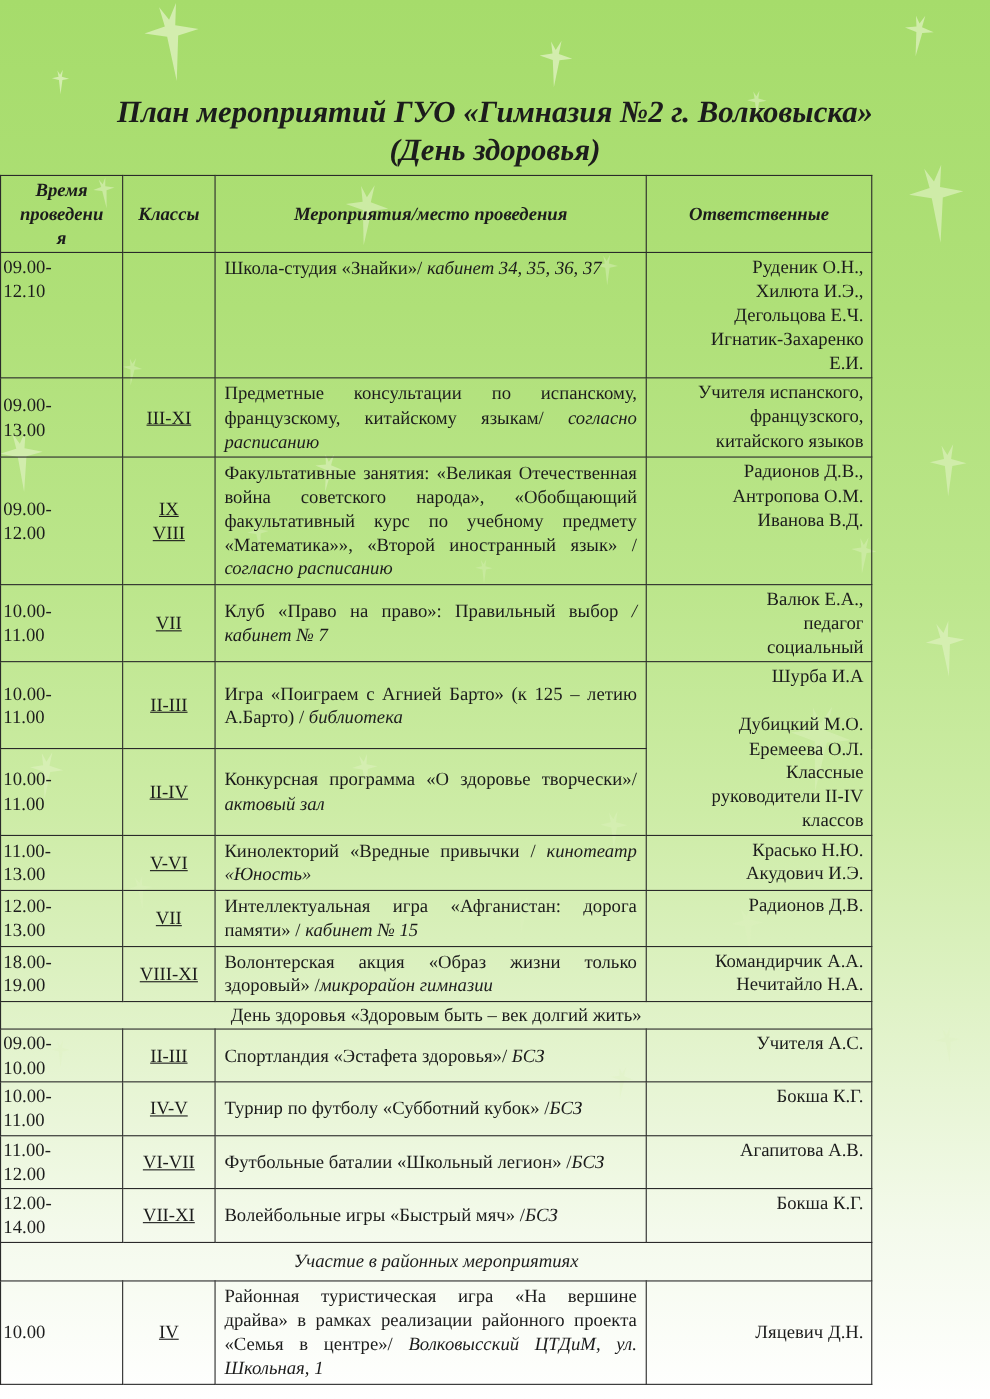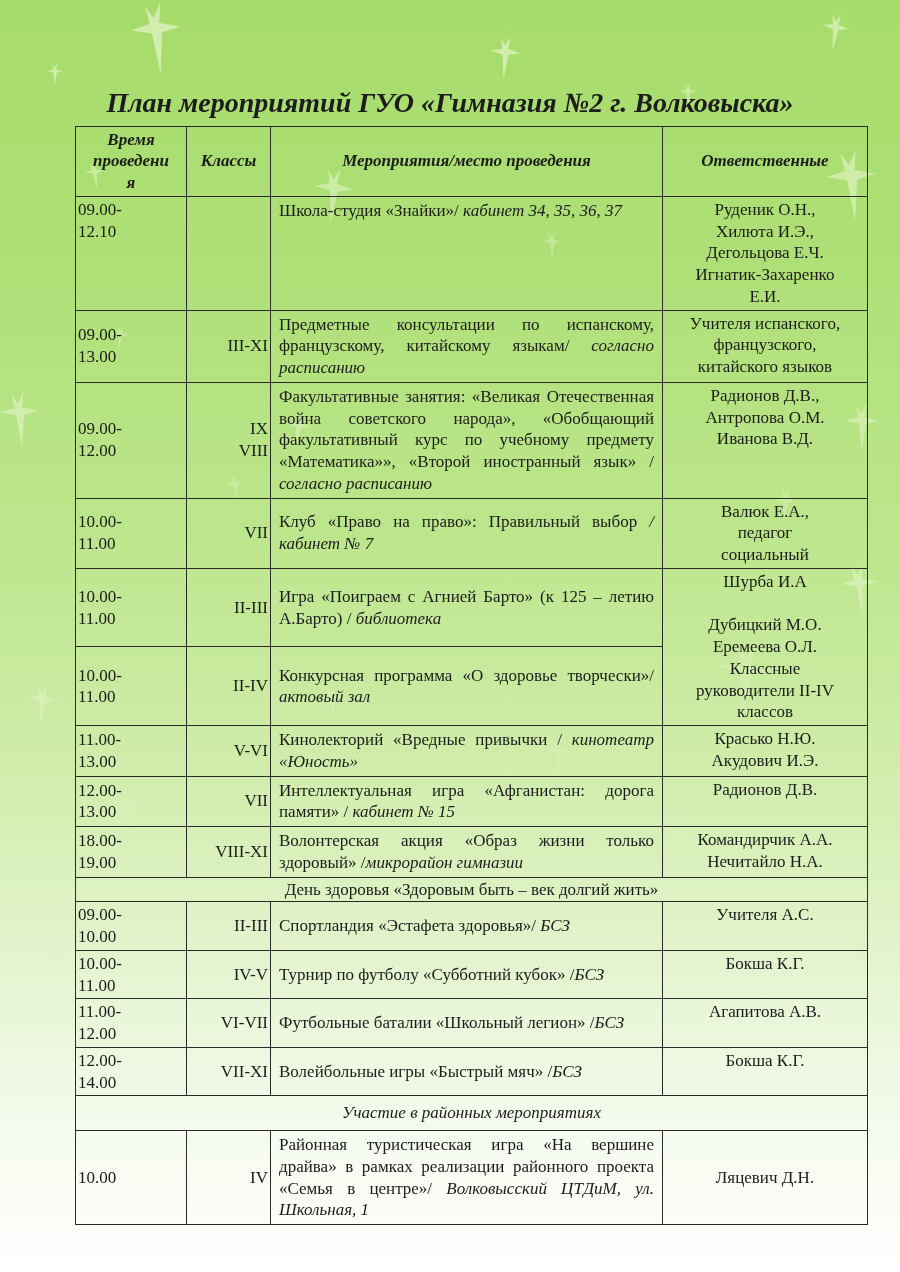--- a/index.html
+++ b/index.html
@@ -9,29 +9,29 @@
     color:#1c1c1c;
     background:linear-gradient(180deg,#a6dc6b 0%,#afe078 22%,#bce68c 42%,#cdecA6 58%,#e2f3cb 74%,#f4faec 88%,#ffffff 100%);
   }
   .stars{position:absolute;inset:0;z-index:0;pointer-events:none;}
   .star{position:absolute;}
   .content{position:absolute;inset:0;z-index:1;}
   .title{margin:86px 16px 6px 16px;text-align:center;font-weight:bold;font-style:italic;font-size:28px;line-height:1.2;}
   .title div{white-space:nowrap;}
   table.schedule{
     border-collapse:collapse;table-layout:fixed;
-    margin-left:75px;width:792px;background:transparent;
+    width:792px;background:transparent;
     font-size:17px;line-height:1.28;padding-left:11px;
   }
   td,th{border:1.5px solid #2a2a2a;background:transparent;overflow:hidden;}
   th{font-weight:bold;font-style:italic;text-align:center;vertical-align:middle;padding:2px 3px;white-space:pre-line;font-size:17px;}
   td.c-time{width:111px;text-align:left;vertical-align:middle;padding:2px 2px;white-space:pre-line;}
-  td.c-class{width:84px;text-align:right;vertical-align:middle;padding:2px 2px;white-space:pre-line;}
+  td.c-class{width:84px;text-align:center;vertical-align:middle;padding:2px 2px;white-space:pre-line;text-decoration:underline;}
   td.c-event{width:392px;text-align:justify;vertical-align:middle;padding:3px 8px;}
-  td.c-resp{width:205px;text-align:center;vertical-align:top;padding:2px 7px;white-space:pre-line;}
+  td.c-resp{width:205px;text-align:right;vertical-align:top;padding:2px 7px;white-space:pre-line;}
   td.vtop{vertical-align:top;}
   td.vmid{vertical-align:middle;}
   td.section{text-align:center;padding:1px 4px;}
   td.section.section-bold-italic{font-weight:normal;font-style:italic;padding:6px 4px;}
   .it{font-style:italic;}
   col.w-time{width:111px;} col.w-class{width:84px;} col.w-event{width:392px;} col.w-resp{width:205px;}
 </style>
 </head>
 <body>
 
@@ -115,20 +115,21 @@
       <polygon points="34,6 48,28 62,2 57,38 94,48 60,55 50,128 42,55 6,46 40,38" fill="#def2bf"></polygon>
     </svg>
     <svg viewBox="0 0 100 130" width="26" height="34" class="star" style="left: 849px; top: 933.1px; opacity: 0.3; transform: rotate(-5deg);">
       <polygon points="34,6 48,28 62,2 57,38 94,48 60,55 50,128 42,55 6,46 40,38" fill="#def2bf"></polygon>
     </svg>
   </div>
 
 <div class="content">
   <div class="title">
     <div>План мероприятий ГУО «Гимназия №2 г. Волковыска»</div>
+    <div>(День здоровья)</div>
   </div>
 
   <table class="schedule">
     <colgroup>
       <col class="w-time">
         <col class="w-class">
         <col class="w-event">
         <col class="w-resp">
     </colgroup>
     <thead>

